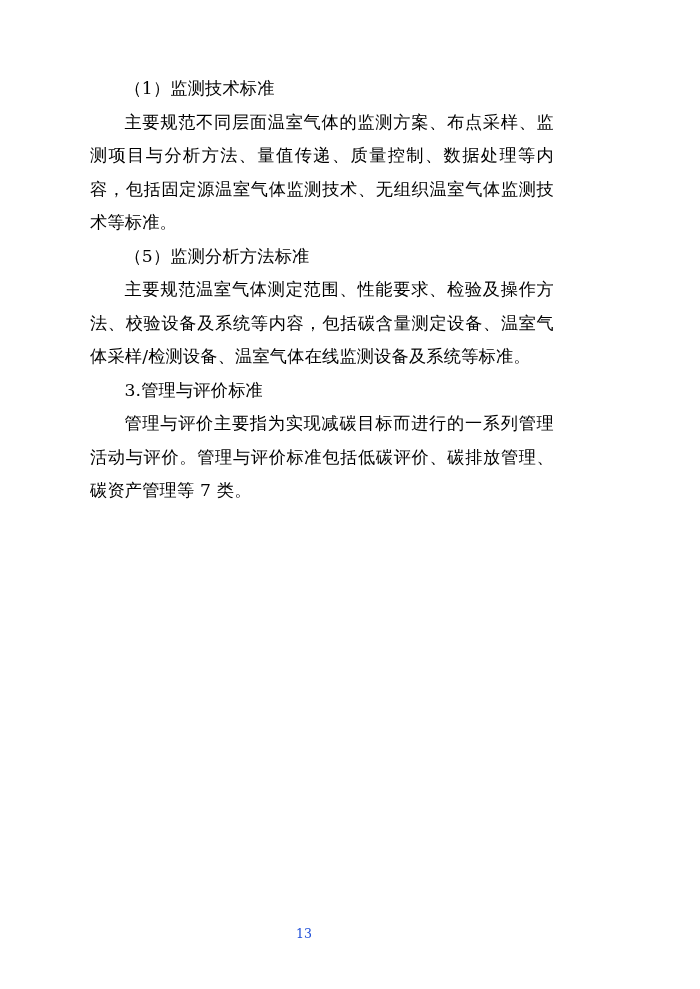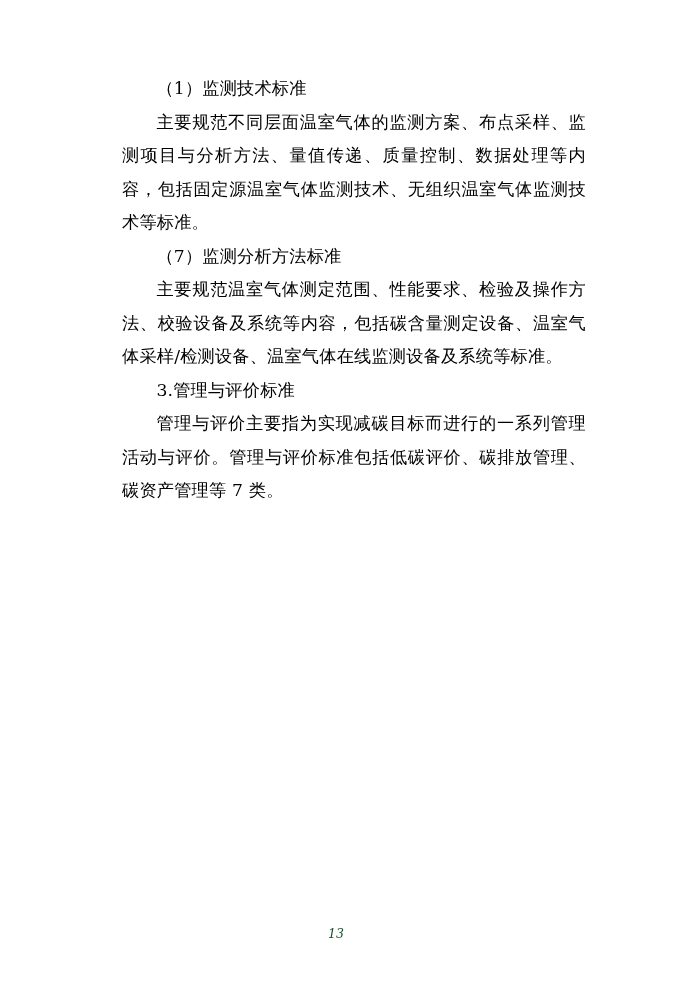--- a/index.html
+++ b/index.html
@@ -14,21 +14,20 @@
     color: #000000;
   }
   .page {
     position: relative;
     width: 608px;
     height: 989px;
     box-sizing: border-box;
     padding: 72px 54px 0 90px;
     background: #ffffff;
     overflow: hidden;
-    margin-left: 32px;
   }
   .doc-body {
     font-size: 17.2px;
     line-height: 1.95;
     text-align: justify;
     text-justify: inter-ideograph;
     letter-spacing: 0.2px;
   }
   .para {
     margin: 0;
@@ -41,30 +40,29 @@
     text-indent: 2em;
   }
   .page-number {
     position: absolute;
     left: 0;
     right: 0;
     bottom: 48px;
     text-align: center;
     font-size: 12.5px;
     font-family: "DejaVu Serif", "Liberation Serif", serif;
-    color: #14532d;
-    font-style: italic;
+    color: #1d4ed8;
   }
 </style>
 </head>
 <body>
 
 <div class="page">
   <div class="doc-body">
     <p class="para heading">（1）监测技术标准</p>
     <p class="para">主要规范不同层面温室气体的监测方案、布点采样、监测项目与分析方法、量值传递、质量控制、数据处理等内容，包括固定源温室气体监测技术、无组织温室气体监测技术等标准。</p>
-    <p class="para heading">（7）监测分析方法标准</p>
+    <p class="para heading">（5）监测分析方法标准</p>
     <p class="para">主要规范温室气体测定范围、性能要求、检验及操作方法、校验设备及系统等内容，包括碳含量测定设备、温室气体采样/检测设备、温室气体在线监测设备及系统等标准。</p>
     <p class="para heading">3.管理与评价标准</p>
     <p class="para">管理与评价主要指为实现减碳目标而进行的一系列管理活动与评价。管理与评价标准包括低碳评价、碳排放管理、碳资产管理等 7 类。</p>
   </div>
   <div class="page-number">13</div>
 </div>
 
 </body></html>

